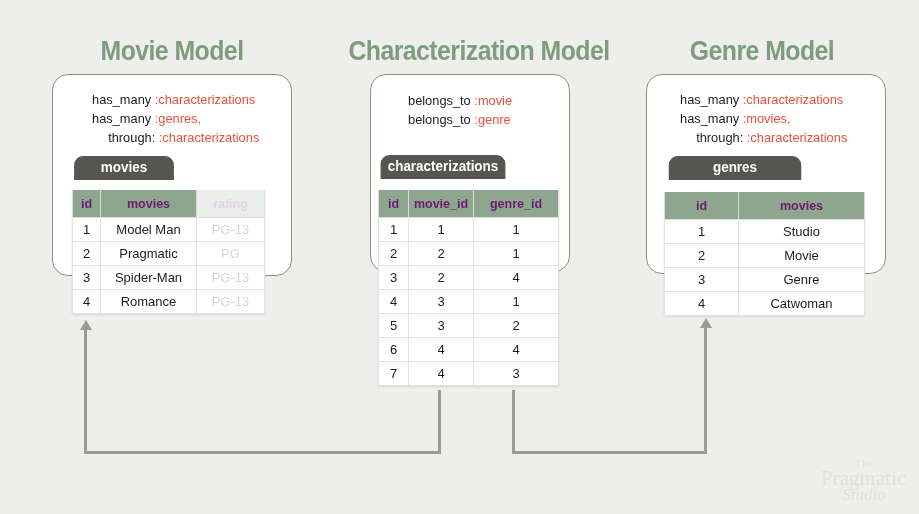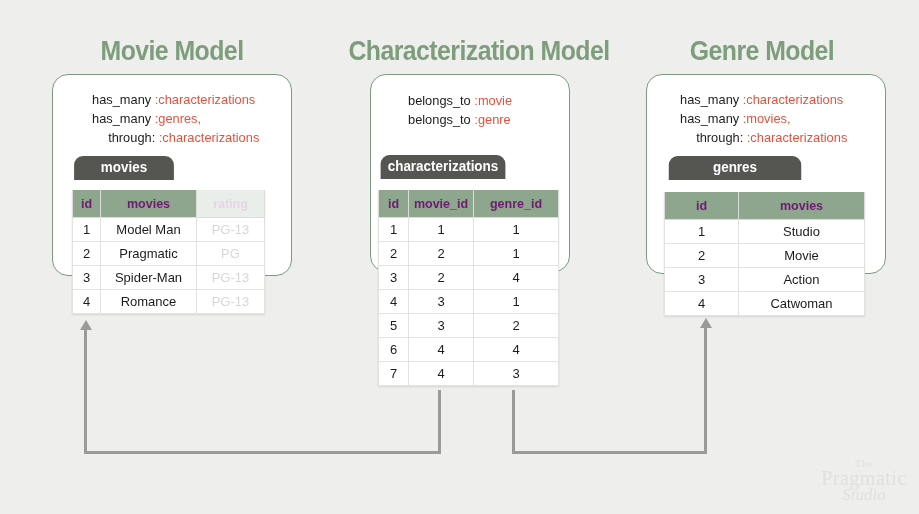--- a/index.html
+++ b/index.html
@@ -287,21 +287,21 @@
       <tr>
         <td>1</td>
         <td>Studio</td>
       </tr>
       <tr>
         <td>2</td>
         <td>Movie</td>
       </tr>
       <tr>
         <td>3</td>
-        <td>Action</td>
+        <td>Genre</td>
       </tr>
       <tr>
         <td>4</td>
         <td>Catwoman</td>
       </tr>
     </tbody>
   </table>
 
   <div>
     <div class="seg v" style="left:430px;top:390px;height:64px;"></div>

